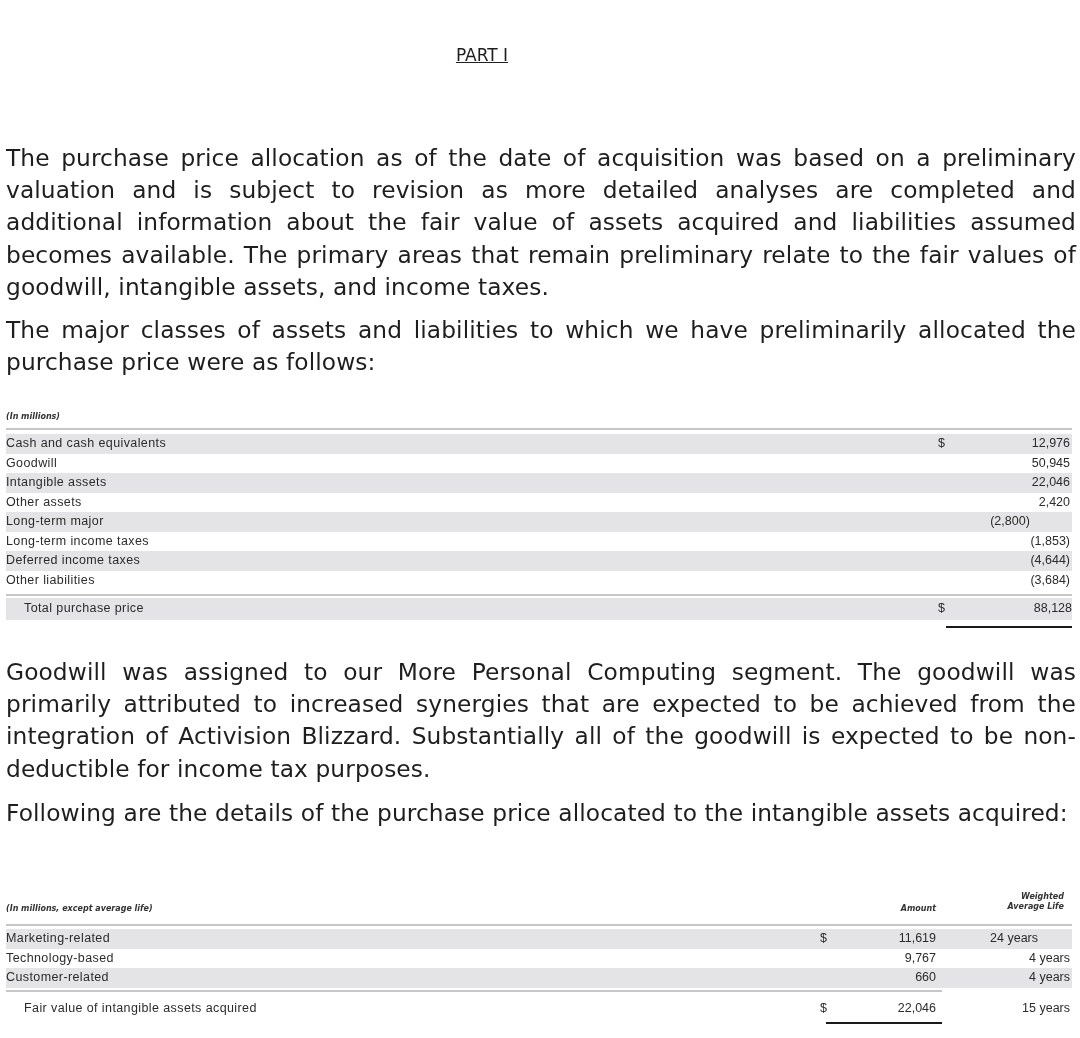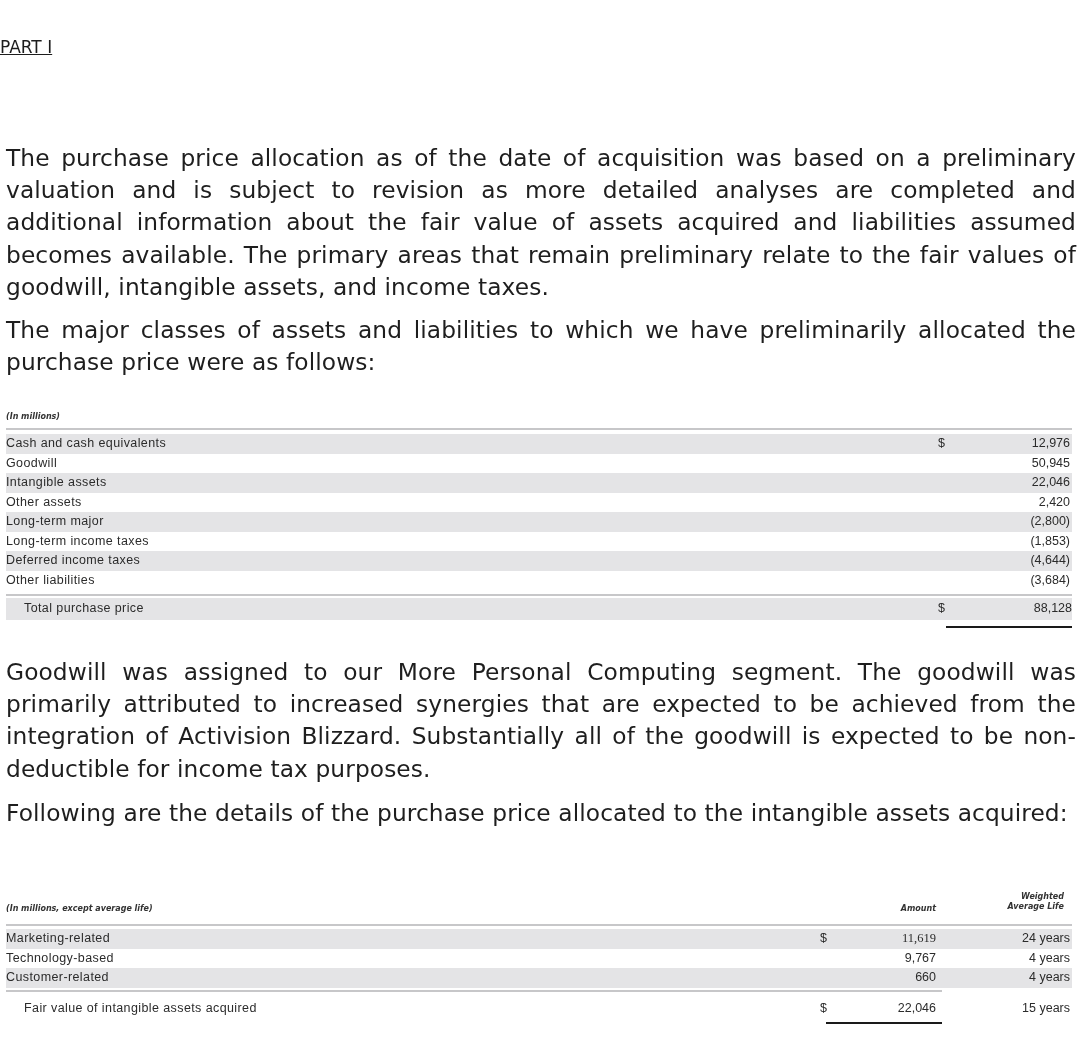--- a/index.html
+++ b/index.html
@@ -1,19 +1,19 @@
 <!DOCTYPE html>
 <html><head>
 <meta charset="utf-8">
 <style>
   * { box-sizing: border-box; margin: 0; padding: 0; }
   html, body { width: 1080px; height: 1038px; background: #ffffff; overflow: hidden; }
   body { font-family: "DejaVu Sans", sans-serif; color: #1d1d1d; position: relative; }
 
-  .header { position: absolute; top: 36px; left: 0; width: 964px; text-align: left; }
+  .header { position: absolute; top: 44px; left: 0; width: 964px; text-align: center; }
   .header .part { font-size: 17px; text-decoration: underline; line-height: 22px; display: block; }
   .header .item { font-size: 17px; line-height: 22px; display: block; }
 
   .para { position: absolute; left: 6px; width: 1070px; font-size: 23.3px; line-height: 32.2px; text-align: justify; color: #1e1e1e; letter-spacing: 0.1px; }
   .para.last-left { text-align-last: left; }
 
   .tbl-note { position: absolute; left: 6px; font-size: 8px; font-weight: bold; color: #333; font-style: italic; }
 
   .table { position: absolute; left: 6px; width: 1070px; font-family: "Liberation Sans", sans-serif; }
   .rule { position: absolute; height: 2px; background: #c7c7c9; }
@@ -56,21 +56,21 @@
         <span class="val" style="right:2px; width:120px;">22,046</span>
       </div>
       <div class="row" style="top: 492.5px;">
         <span class="lbl">Other assets</span>
         <span class="cur" style="left:932px;"></span>
         <span class="val" style="right:2px; width:120px;">2,420</span>
       </div>
       <div class="row shade" style="top: 512px;">
         <span class="lbl">Long-term major</span>
         <span class="cur" style="left:932px;"></span>
-        <span class="val" style="right:2px; width:120px;">(2,800)</span>
+        <span class="val" style="right:2px; width:120px;text-align:center;">(2,800)</span>
       </div>
       <div class="row" style="top: 531.5px;">
         <span class="lbl">Long-term income taxes</span>
         <span class="cur" style="left:932px;"></span>
         <span class="val" style="right:2px; width:120px;">(1,853)</span>
       </div>
       <div class="row shade" style="top: 551px;">
         <span class="lbl">Deferred income taxes</span>
         <span class="cur" style="left:932px;"></span>
         <span class="val" style="right:2px; width:120px;">(4,644)</span>
@@ -98,22 +98,22 @@
 <div class="hdr-small" style="top:892px; left:990px; width:74px;">
   <span>Weighted</span><br>
   <span>Average Life</span>
 </div>
 <div class="table" style="top:0;">
   <div class="rule" style="top:924px; left:0; width:1066px;"></div>
   <div id="intang-rows">
       <div class="row shade" style="top: 929px;">
         <span class="lbl">Marketing-related</span>
         <span class="cur" style="left:814px;">$</span>
-        <span class="val" style="left:820px; width:110px;font-family:Liberation Serif, serif;">11,619</span>
-        <span class="val" style="left:960px; width:104px;">24 years</span>
+        <span class="val" style="left:820px; width:110px;">11,619</span>
+        <span class="val" style="left:928px; width:104px;">24 years</span>
       </div>
       <div class="row" style="top: 948.5px;">
         <span class="lbl">Technology-based</span>
         <span class="cur" style="left:814px;"></span>
         <span class="val" style="left:820px; width:110px;">9,767</span>
         <span class="val" style="left:960px; width:104px;">4 years</span>
       </div>
       <div class="row shade" style="top: 968px;">
         <span class="lbl">Customer-related</span>
         <span class="cur" style="left:814px;"></span>

